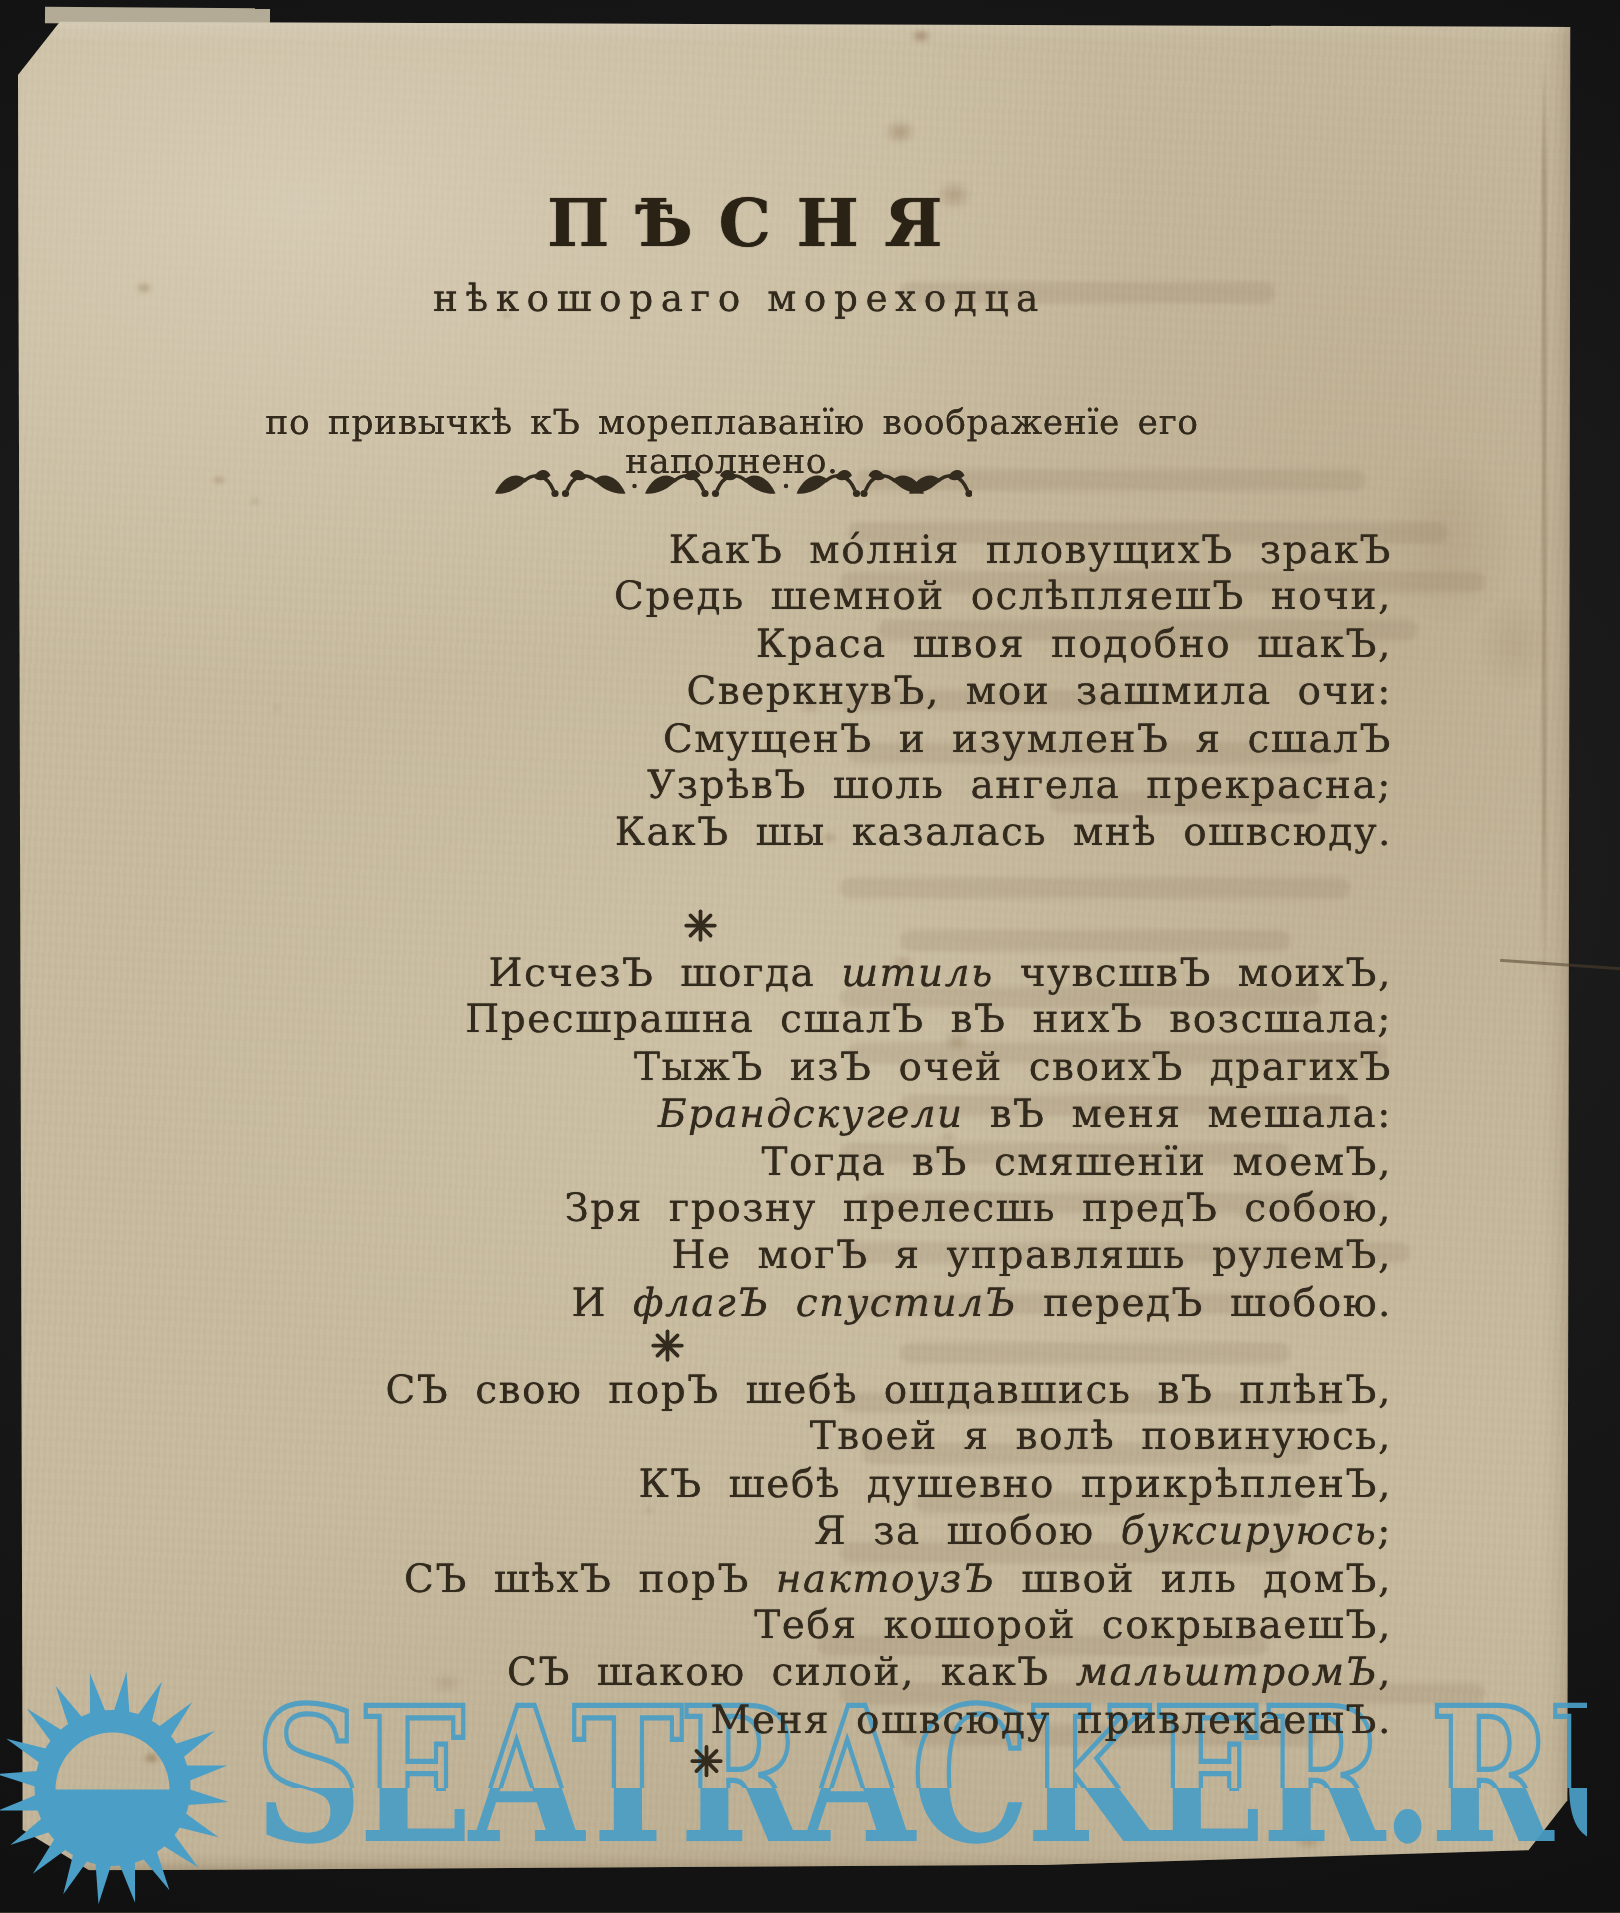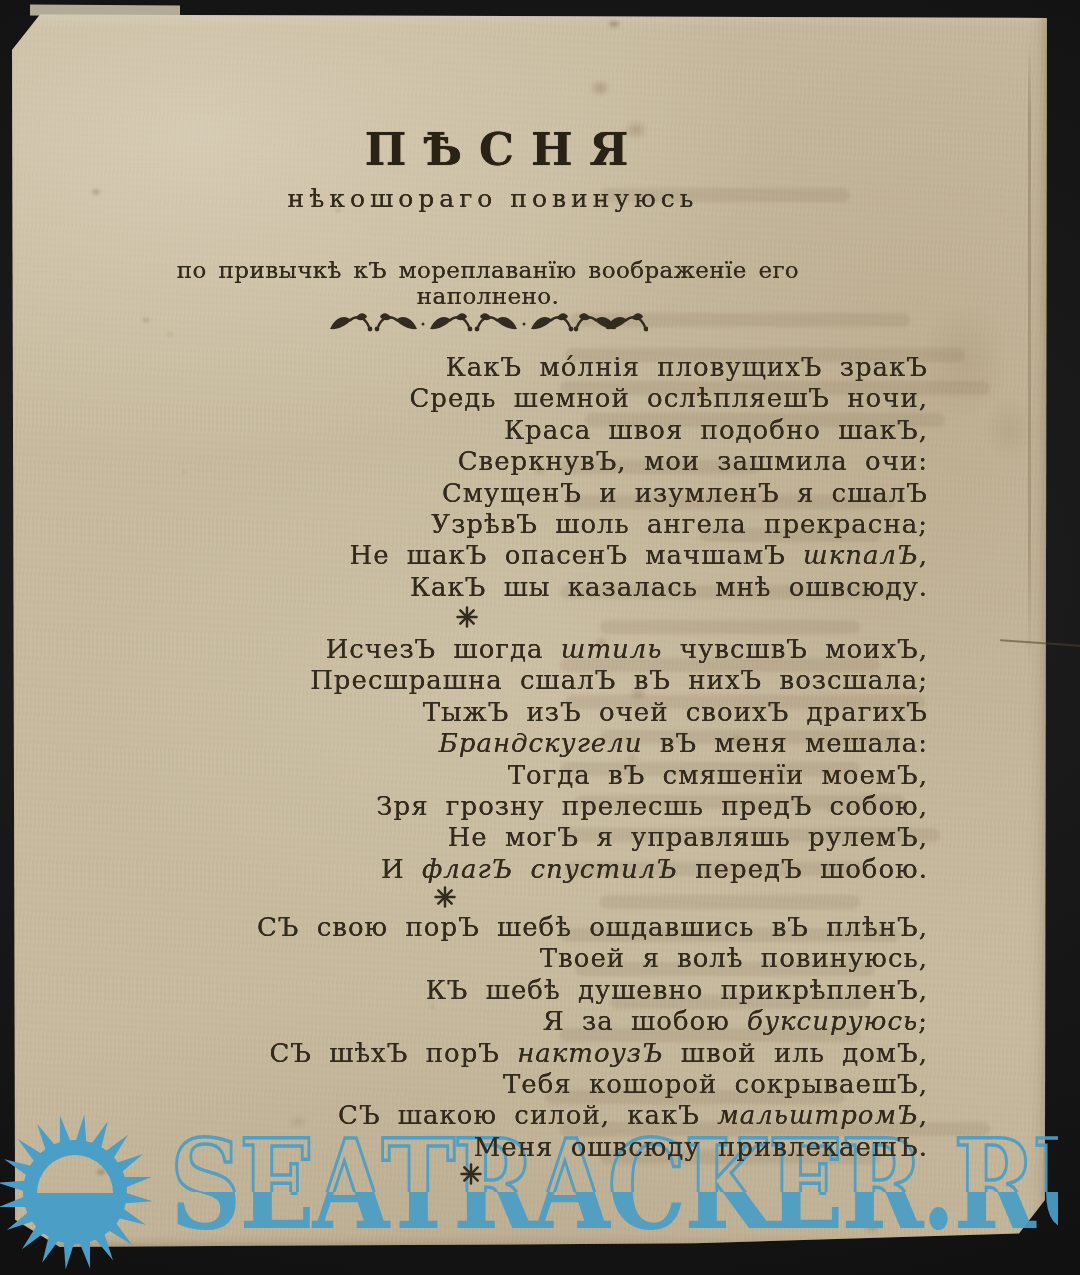--- a/index.html
+++ b/index.html
@@ -39,21 +39,21 @@
            font-size:124px;line-height:124px;letter-spacing:-3px;}
   .wm-text.outline{color:transparent;-webkit-text-stroke:3.5px #4b9ec6;clip-path:inset(0 0 61px 0);}
   .wm-text.solid{color:#4b9ec6;clip-path:inset(69px 0 0 0);}
 
   .content{position:absolute;left:0;top:0;width:1080px;height:1275px;color:#332a1e;}
   .center-col{position:absolute;left:130px;width:716px;text-align:center;}
   .title{top:124px;font-size:44px;font-weight:bold;letter-spacing:17px;padding-left:17px;
          color:#2b2216;text-shadow:0 0 .7px #2b2216;}
   .subtitle{top:184px;font-size:25px;letter-spacing:5px;padding-left:5px;text-shadow:0 0 .5px #33291d;}
   .desc{font-size:23px;letter-spacing:.4px;word-spacing:4px;text-shadow:0 0 .4px #3a2f22;}
-  .desc.l1{top:229px;} .desc.l2{top:257px;}
+  .desc.l1{top:229px;} .desc.l2{top:269px;}
   .ornament{position:absolute;left:328px;top:309px;}
   .stanza{position:absolute;left:128px;width:800px;font-size:26px;line-height:31.4px;
           letter-spacing:1px;word-spacing:8px;text-shadow:0 0 .5px #342b1f;text-align:right;}
   .stanza.s1{top:352px;} .stanza.s2{top:634px;} .stanza.s3{top:912px;}
   .vline{white-space:nowrap;}
   .it{font-style:italic;}
   .ast{position:absolute;}
 </style>
 </head>
 <body>
@@ -155,21 +155,21 @@
     <div class="wm-wrap">
       <div class="wm-text outline">SEATRACKER.RU</div>
       <div class="wm-text solid">SEATRACKER.RU</div>
     </div>
   </div>
 
   <div class="content">
 
     <div class="center-col title">ПѢСНЯ</div>
 
-    <div class="center-col subtitle">нѣкошораго повинуюсь</div>
+    <div class="center-col subtitle">нѣкошораго мореходца</div>
 
     <div class="center-col desc l2">по привычкѣ кЪ мореплаванїю воображенїе его наполнено.</div>
 
     <svg class="ornament" width="320" height="28" viewBox="0 0 320 28">
       <defs>
         <g id="fleuron">
           <path d="M2,18 C7,6 17,3 23,9 C18,15 9,19 2,18 Z" fill="#342b1f"></path>
           <path d="M21,10 C29,3 37,6 41,16" stroke="#342b1f" stroke-width="2.4" fill="none"></path>
           <path d="M28,7 C31,1 37,1 39,6 C35,10 30,10 28,7 Z" fill="#342b1f"></path>
           <circle cx="42" cy="18" r="2.4" fill="#342b1f"></circle>
@@ -186,21 +186,20 @@
       <use href="#fleuron" x="276" y="2"></use>
     </svg>
 
     <div class="stanza s1">
         <div class="vline"><span>КакЪ мо́лнія пловущихЪ зракЪ</span></div>
         <div class="vline"><span>Средь шемной ослѣпляешЪ ночи,</span></div>
         <div class="vline"><span>Краса швоя подобно шакЪ,</span></div>
         <div class="vline"><span>СверкнувЪ, мои зашмила очи:</span></div>
         <div class="vline"><span>СмущенЪ и изумленЪ я сшалЪ</span></div>
         <div class="vline"><span>УзрѣвЪ шоль ангела прекрасна;</span></div>
-        <div class="vline"><span>Не шакЪ опасенЪ мачшамЪ </span><span class="it">шкпалЪ</span><span>,</span></div>
         <div class="vline"><span>КакЪ шы казалась мнѣ ошвсюду.</span></div>
       </div>
 
     <svg class="ast" style="left:456px;top:606px" width="22" height="22" viewBox="0 0 22 22">
       <g stroke="#342b1f" stroke-width="2.5" stroke-linecap="round">
         <line x1="11" y1="1.5" x2="11" y2="20.5"></line>
         <line x1="1.5" y1="11" x2="20.5" y2="11"></line>
         <line x1="4.3" y1="4.3" x2="17.7" y2="17.7"></line>
         <line x1="4.3" y1="17.7" x2="17.7" y2="4.3"></line>
       </g>

